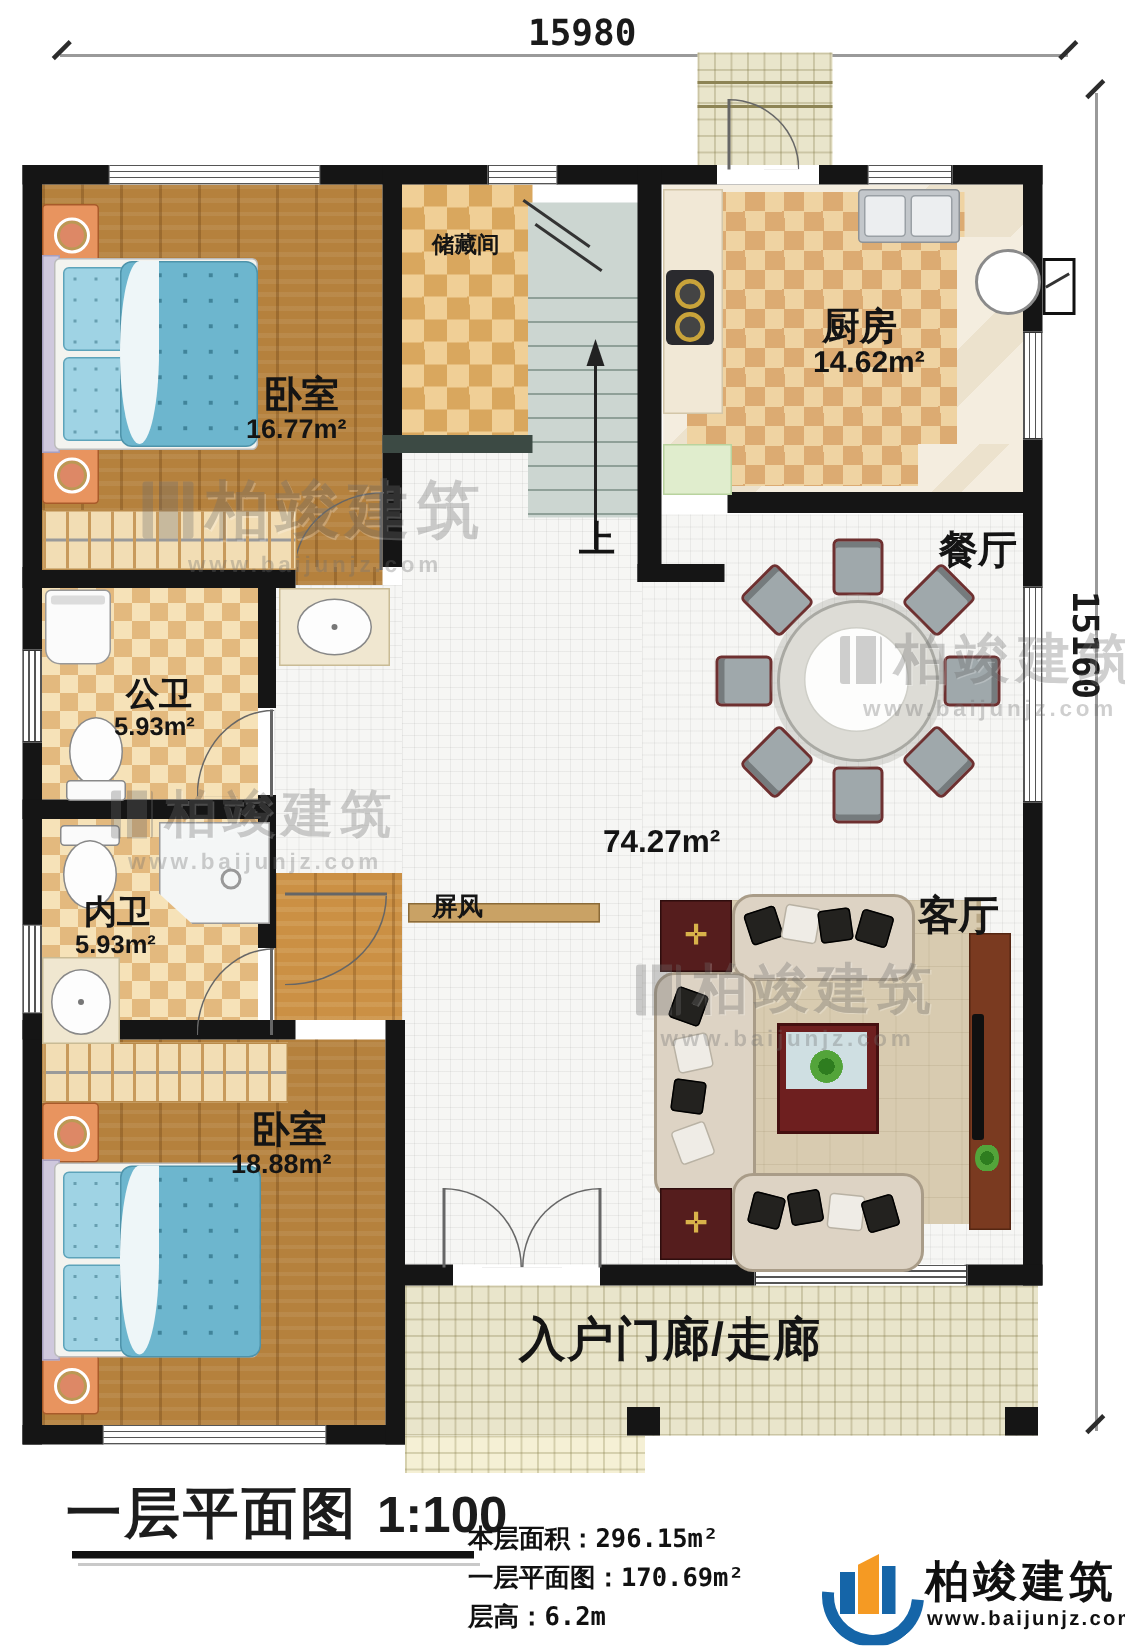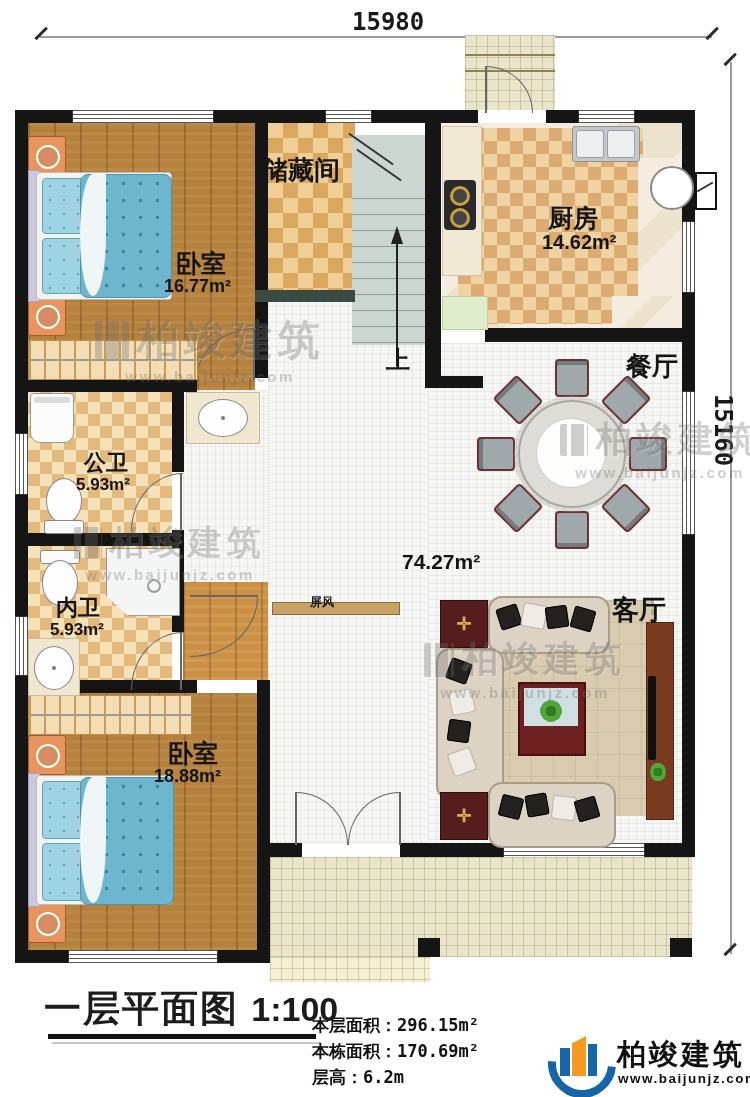--- a/index.html
+++ b/index.html
@@ -258,34 +258,35 @@
   </div>
   <div class="plant" style="left:540px;top:700px;width:22px;height:22px;"></div>
   <div class="sidetable" style="left:440px;top:600px;width:46px;height:46px;"></div>
   <div class="sidetable" style="left:440px;top:792px;width:46px;height:46px;"></div>
   <div class="tvcab" style="left:646px;top:622px;width:26px;height:196px;"></div>
   <div class="tv" style="left:648px;top:676px;width:8px;height:84px;"></div>
   <div class="plant" style="left:650px;top:762px;width:16px;height:20px;"></div>
 
   <div class="rlabel" style="left:176px;top:250px;font-size:25px;">卧室</div>
   <div class="rlabel" style="left:164px;top:277px;font-size:18px;">16.77m²</div>
-  <div class="rlabel" style="left:262px;top:156px;font-size:26px;text-align:center;">储藏间</div>
+  <div class="rlabel" style="left:288px;top:156px;font-size:15px;text-align:center;">储藏间</div>
   <div class="rlabel" style="left:548px;top:205px;font-size:25px;">厨房</div>
   <div class="rlabel" style="left:542px;top:231px;font-size:20px;">14.62m²</div>
   <div class="rlabel" style="left:626px;top:352px;font-size:26px;">餐厅</div>
   <div class="rlabel" style="left:84px;top:451px;font-size:22px;">公卫</div>
   <div class="rlabel" style="left:76px;top:476px;font-size:17px;">5.93m²</div>
   <div class="rlabel" style="left:56px;top:596px;font-size:22px;">内卫</div>
   <div class="rlabel" style="left:50px;top:621px;font-size:17px;">5.93m²</div>
   <div class="rlabel" style="left:168px;top:740px;font-size:25px;">卧室</div>
   <div class="rlabel" style="left:154px;top:767px;font-size:18px;">18.88m²</div>
   <div class="rlabel" style="left:402px;top:550px;font-size:21px;">74.27m²</div>
-  <div class="rlabel" style="left:310px;top:596px;font-size:12px;z-index:5;">屏风</div>
+  <div class="rlabel" style="left:288px;top:596px;font-size:17px;z-index:5;">屏风</div>
   <div class="rlabel" style="left:386px;top:347px;font-size:24px;">上</div>
   <div class="rlabel" style="left:612px;top:596px;font-size:27px;">客厅</div>
+  <div class="rlabel" style="left:346px;top:876px;font-size:31px;letter-spacing:1px;">入户门廊/走廊</div>
 
   <div class="wm" style="left:55px;top:312px;width:310px;">
     <div class="row">
         <span class="bld"></span>
         <span class="t" style="font-size:42px;">柏竣建筑</span>
       </div>
     <div class="u">www.baijunjz.com</div>
   </div>
   <div class="wm" style="left:45px;top:520px;width:250px;">
     <div class="row">
@@ -313,21 +314,21 @@
     <span>一层平面图</span>
     <span style="font-size:34px;letter-spacing:0;">1:100</span>
   </div>
   <div class="legend-underline"></div>
   <div class="legend-underline2"></div>
 
   <div class="info-row" style="top:1014px;">
     <span>本层面积：</span><span class="val">296.15m²</span>
   </div>
   <div class="info-row" style="top:1040px;">
-    <span>本栋面积：</span><span class="val">170.69m²</span>
+    <span>一层平面图：</span><span class="val">170.69m²</span>
   </div>
   <div class="info-row" style="top:1066px;">
     <span>层高：</span><span class="val">6.2m</span>
   </div>
 
   <div class="logo-ring"></div>
   <div class="logo-b1"></div>
   <div class="logo-b2"></div>
   <div class="logo-b3"></div>
   <div class="brand-name">柏竣建筑</div>

